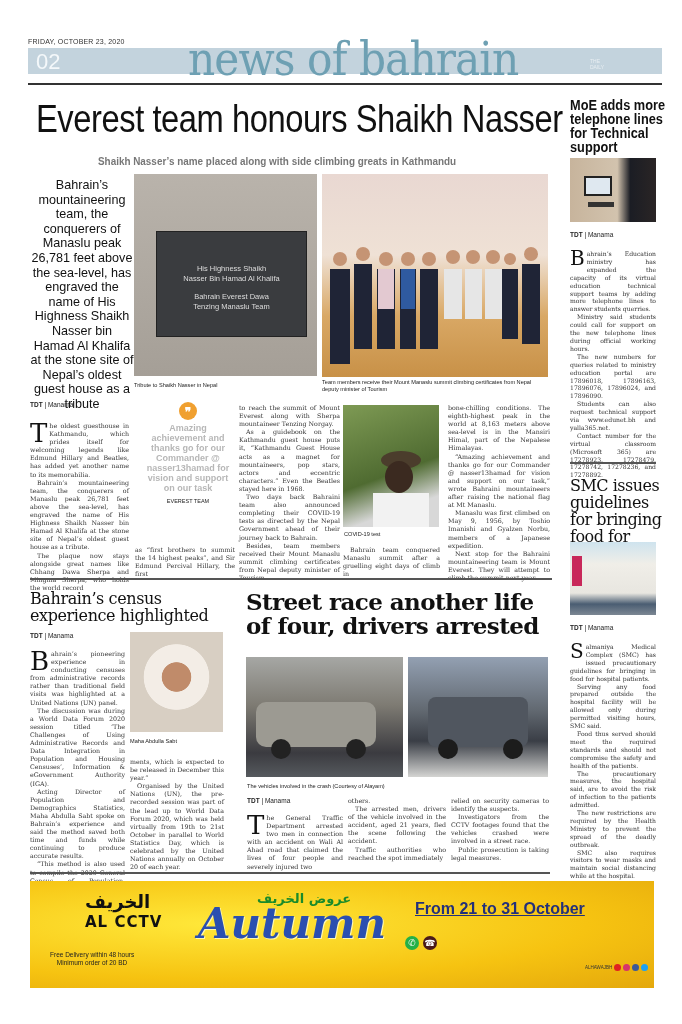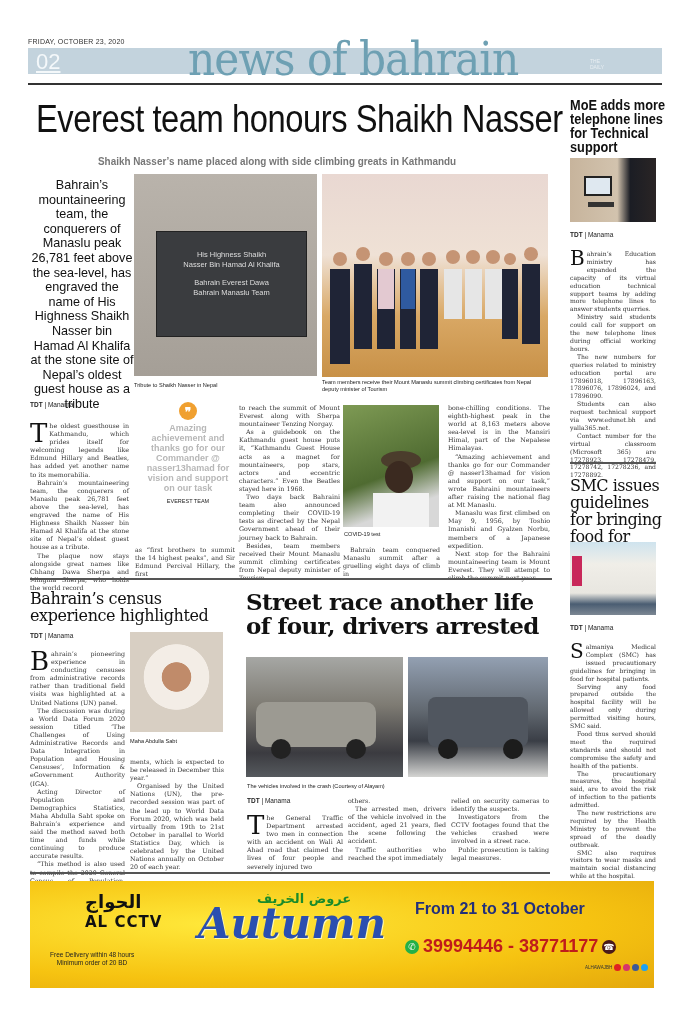--- a/index.html
+++ b/index.html
@@ -3,34 +3,34 @@
 <meta charset="utf-8">
 <style>
   * { box-sizing: border-box; margin: 0; padding: 0; }
   html, body { width: 682px; height: 1024px; background: #fff; overflow: hidden; }
   body { position: relative; font-family: "DejaVu Serif", serif; color: #222; }
   .abs { position: absolute; }
 
   
   .date { left: 28px; top: 38px; font: 7px "Liberation Sans", sans-serif; color: #333; letter-spacing: 0.2px; }
   .bar { left: 28px; top: 48px; width: 634px; height: 26px; background: #c3d3dd; }
-  .pageno { left: 36px; top: 48px; font: 300 22px "Liberation Sans", sans-serif; color: #f4f8fa; line-height: 28px; text-decoration: underline; }
+  .pageno { left: 36px; top: 48px; font: 300 22px "Liberation Sans", sans-serif; color: #f4f8fa; line-height: 28px; }
   .section { left: 188px; top: 34px; font: 300 46px "DejaVu Serif", serif; color: #6ea0b3; letter-spacing: -1px; line-height: 50px; transform: scaleX(0.92); transform-origin: left; }
   .brand { left: 590px; top: 52px; font: bold 17px "DejaVu Serif", serif; color: #fff; }
   .brand small { font: 5px "Liberation Sans", sans-serif; display: inline-block; width: 16px; line-height: 6px; vertical-align: middle; color: #e8eef2; }
   .rule-top { left: 28px; top: 83px; width: 634px; height: 2px; background: #333; }
 
   
   .lead-title { left: 36px; top: 98px; font: 38px "Liberation Sans Narrow", "Liberation Sans", sans-serif; color: #111; letter-spacing: -0.5px; transform: scaleX(0.86); transform-origin: left; white-space: nowrap; }
   .lead-sub { left: 98px; top: 155px; font: bold 11px "Liberation Sans", sans-serif; color: #777; transform: scaleX(0.9); transform-origin: left; white-space: nowrap; }
   .standfirst { left: 30px; top: 178px; width: 104px; font: 12.6px "Liberation Sans", sans-serif; color: #111; text-align: center; line-height: 14.6px; }
 
   .photo { background: #888; overflow: hidden; }
   .plaque { left: 134px; top: 174px; width: 183px; height: 202px; background: linear-gradient(#b9b3ab,#a59f97); }
-  .plaque .stone { position: absolute; left: 22px; top: 57px; width: 151px; height: 106px; background: #3a3c3f; border: 1px solid #222; color: #ddd; font: 7.5px "Liberation Sans", sans-serif; text-align: center; padding-top: 18px; line-height: 10px; }
+  .plaque .stone { position: absolute; left: 22px; top: 57px; width: 151px; height: 106px; background: #3a3c3f; border: 1px solid #222; color: #ddd; font: 7.5px "Liberation Sans", sans-serif; text-align: center; padding-top: 32px; line-height: 10px; }
   .group { left: 322px; top: 174px; width: 226px; height: 203px; background: linear-gradient(#e9d8d2 0%, #efe1d5 40%, #d9a865 70%, #c89147 100%); }
   .caption { font: 5.6px "Liberation Sans", sans-serif; color: #222; line-height: 7px; }
 
   .byline { font: 6.5px "Liberation Sans", sans-serif; color: #222; }
   .byline b { font-weight: bold; }
   .col { font: 6.3px "DejaVu Serif", serif; line-height: 8.1px; color: #333; text-align: justify; }
   .col p { text-indent: 7px; }
   .col p.first { text-indent: 0; }
   .drop { float: left; font: 26px "DejaVu Serif", serif; line-height: 22px; margin-right: 2px; color: #111; }
 
@@ -59,21 +59,21 @@
   .crash2 { left: 408px; top: 657px; width: 140px; height: 120px; background: linear-gradient(#93a0b2 0%, #616870 45%, #3a3e46 70%, #d4d4d2 100%); }
 
   
   .ad { left: 30px; top: 881px; width: 624px; height: 107px; background: radial-gradient(ellipse at 30% 40%, #ffe83a, #f6c311 60%, #e4a80c); overflow: hidden; }
   .ad .logo-ar { position: absolute; left: 55px; top: 10px; font: bold 18px "DejaVu Sans", sans-serif; color: #111; }
   .ad .logo-en { position: absolute; left: 55px; top: 32px; font: bold 15px "DejaVu Sans", sans-serif; color: #111; letter-spacing: 1px; }
   .ad .autumn { position: absolute; left: 140px; top: 18px; font: italic bold 42px "DejaVu Serif", serif; color: #2a4fb0; text-shadow: 1px 1px 0 #fff8b0; margin-left: 28px; }
   .ad .deals { position: absolute; left: 195px; top: 58px; font: italic bold 30px "DejaVu Serif", serif; color: #2a4fb0; text-shadow: 1px 1px 0 #fff8b0; }
   .ad .ar-sub { position: absolute; left: 227px; top: 10px; font: bold 13px "DejaVu Sans", sans-serif; color: #1a8b2a; }
   .ad .deliv { position: absolute; left: 20px; top: 70px; font: 6.5px "Liberation Sans", sans-serif; color: #222; text-align: center; line-height: 8px; }
-  .ad .from { position: absolute; left: 385px; top: 19px; font: bold 16px "Liberation Sans", sans-serif; color: #23307a; }
+  .ad .from { position: absolute; left: 385px; top: 19px; font: bold 16px "Liberation Sans", sans-serif; color: #23307a; text-decoration: underline; }
   .ad .offers { position: absolute; left: 355px; top: 41px; font: bold 10.5px "Liberation Sans Narrow", "Liberation Sans", sans-serif; color: #1b1b1b; }
   .ad .phone { position: absolute; left: 375px; top: 55px; font: bold 18px "Liberation Sans Narrow", "Liberation Sans", sans-serif; color: #c01b1b; display: flex; align-items: center; gap: 4px; }
   .ad .wa { width: 14px; height: 14px; border-radius: 50%; background: #25b047; color: #fff; font: 9px "DejaVu Sans", sans-serif; text-align: center; line-height: 14px; }
   .ad .call { width: 14px; height: 14px; border-radius: 50%; background: #4a1a1a; color: #fff; font: 9px "DejaVu Sans", sans-serif; text-align: center; line-height: 14px; }
   .ad .social { position: absolute; left: 555px; top: 83px; font: 4.5px "Liberation Sans", sans-serif; color: #333; display: flex; gap: 2px; align-items: center; }
   .ad .social i { display: inline-block; width: 7px; height: 7px; border-radius: 50%; }
 </style>
 </head>
 <body>
 
@@ -87,21 +87,21 @@
 <div class="abs lead-title">Everest team honours Shaikh Nasser</div>
 <div class="abs lead-sub">Shaikh Nasser’s name placed along with side climbing greats in Kathmandu</div>
 <div class="abs standfirst">Bahrain’s mountaineering team, the conquerers of Manaslu peak 26,781 feet above the sea-level, has engraved the name of His Highness Shaikh Nasser bin Hamad Al Khalifa at the stone site of Nepal’s oldest guest house as a tribute</div>
 
 <div class="abs photo plaque">
   <div class="stone">
     <div>His Highness Shaikh</div>
     <div>Nasser Bin Hamad Al Khalifa</div>
     <div style="height:8px"></div>
     <div>Bahrain Everest Dawa</div>
-    <div>Bahrain Manaslu Team</div>
+    <div>Tenzing Manaslu Team</div>
   </div>
 </div>
 <div class="abs caption" style="left:134px;top:382px;">Tribute to Shaikh Nasser in Nepal</div>
 
 <div class="abs photo group">
   <svg width="226" height="203">
     <g fill="#1f2436">
       <rect x="8" y="95" width="20" height="95"></rect>
         <rect x="32" y="90" width="18" height="85"></rect>
       <rect x="55" y="95" width="18" height="80"></rect>
@@ -258,32 +258,31 @@
 </div>
 <div class="abs col" style="left:451px;top:797px;width:98px;">
   <p class="first">relied on security cameras to identify the suspects.</p>
   <p>Investigators from the CCTV footages found that the vehicles crashed were involved in a street race.</p>
   <p>Public prosecution is taking legal measures.</p>
 </div>
 
 <div class="abs rule" style="left:30px;top:872px;width:520px;"></div>
 
 <div class="abs ad">
-  <div class="logo-ar">الحواج</div>
+  <div class="logo-ar">الخريف</div>
   <div class="logo-en">AL CCTV</div>
   <div class="ar-sub">عروض الخريف</div>
   <div class="autumn">Autumn</div>
   <div class="deliv">
     <div>Free Delivery within 48 hours</div>
     <div>Minimum order of 20 BD</div>
   </div>
   <div class="from">From 21 to 31 October</div>
   <div class="phone">
     <span class="wa">✆</span>
-    <span>39994446 - 38771177</span>
     <span class="call">☎</span>
   </div>
   <div class="social">
     <span>ALHAWAJBH</span>
     <i style="background:#e02020"></i>
     <i style="background:#d6336c"></i>
     <i style="background:#3b5998"></i>
     <i style="background:#1da1f2"></i>
   </div>
 </div>

